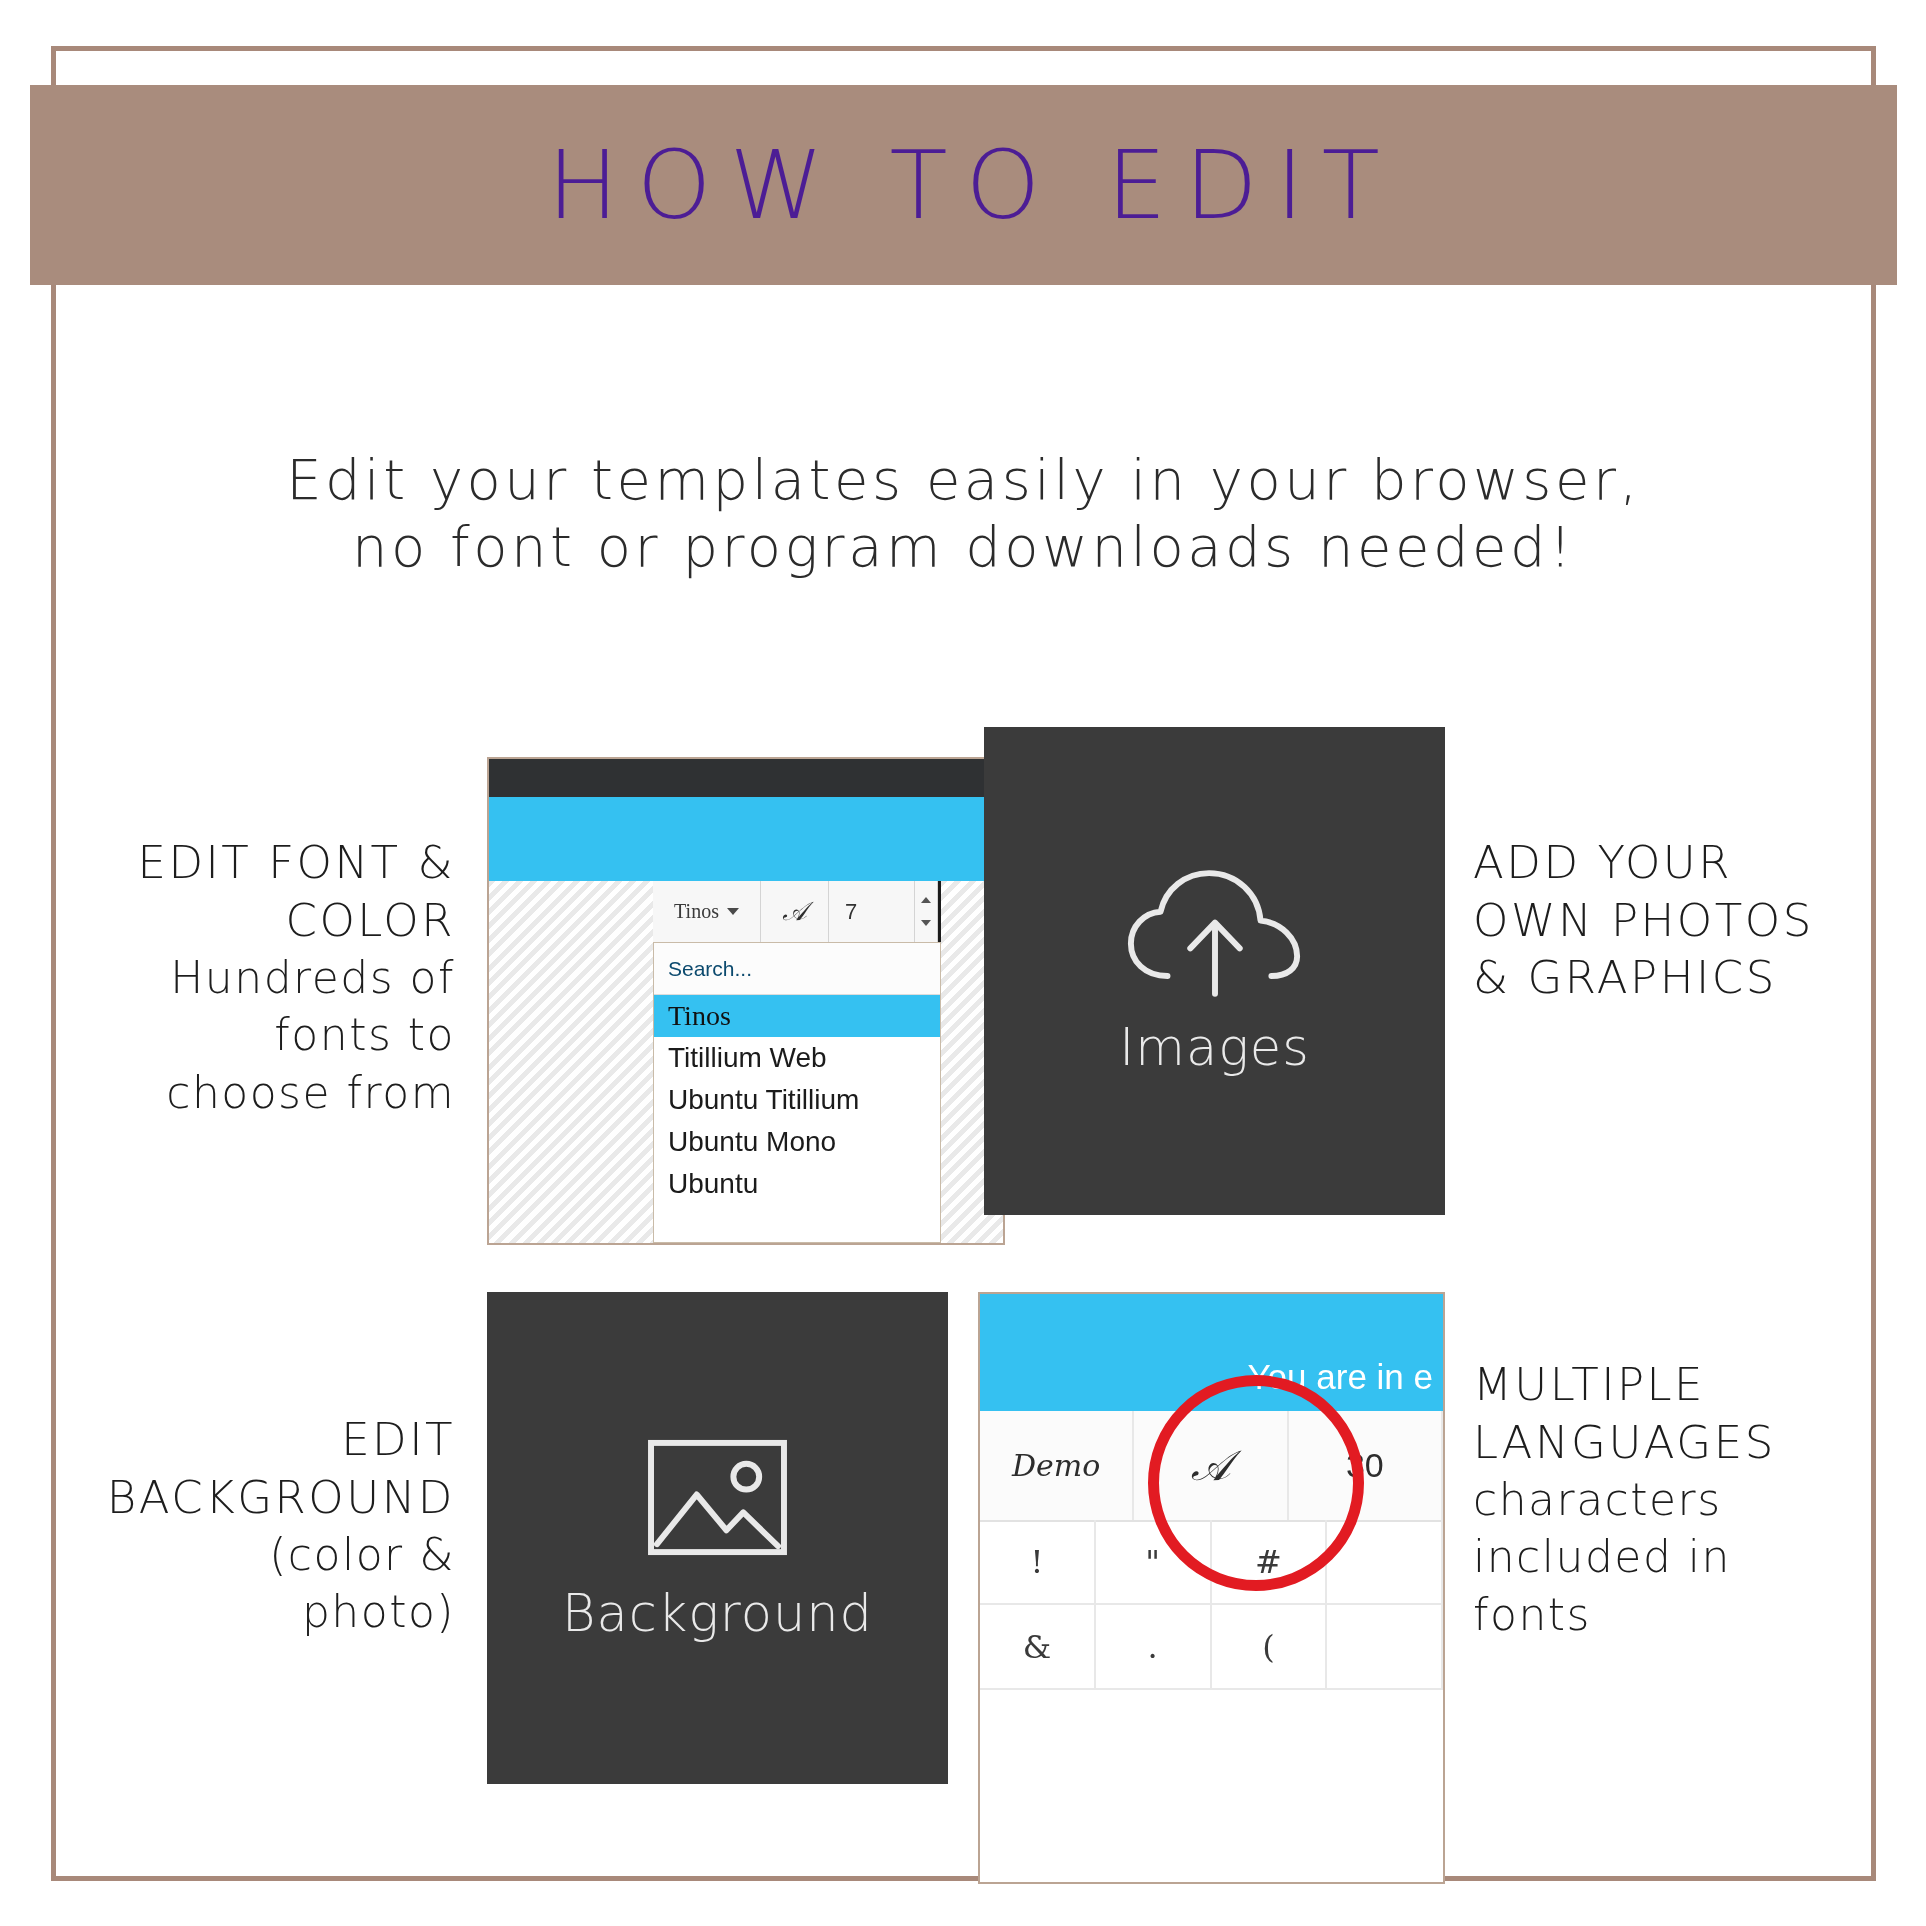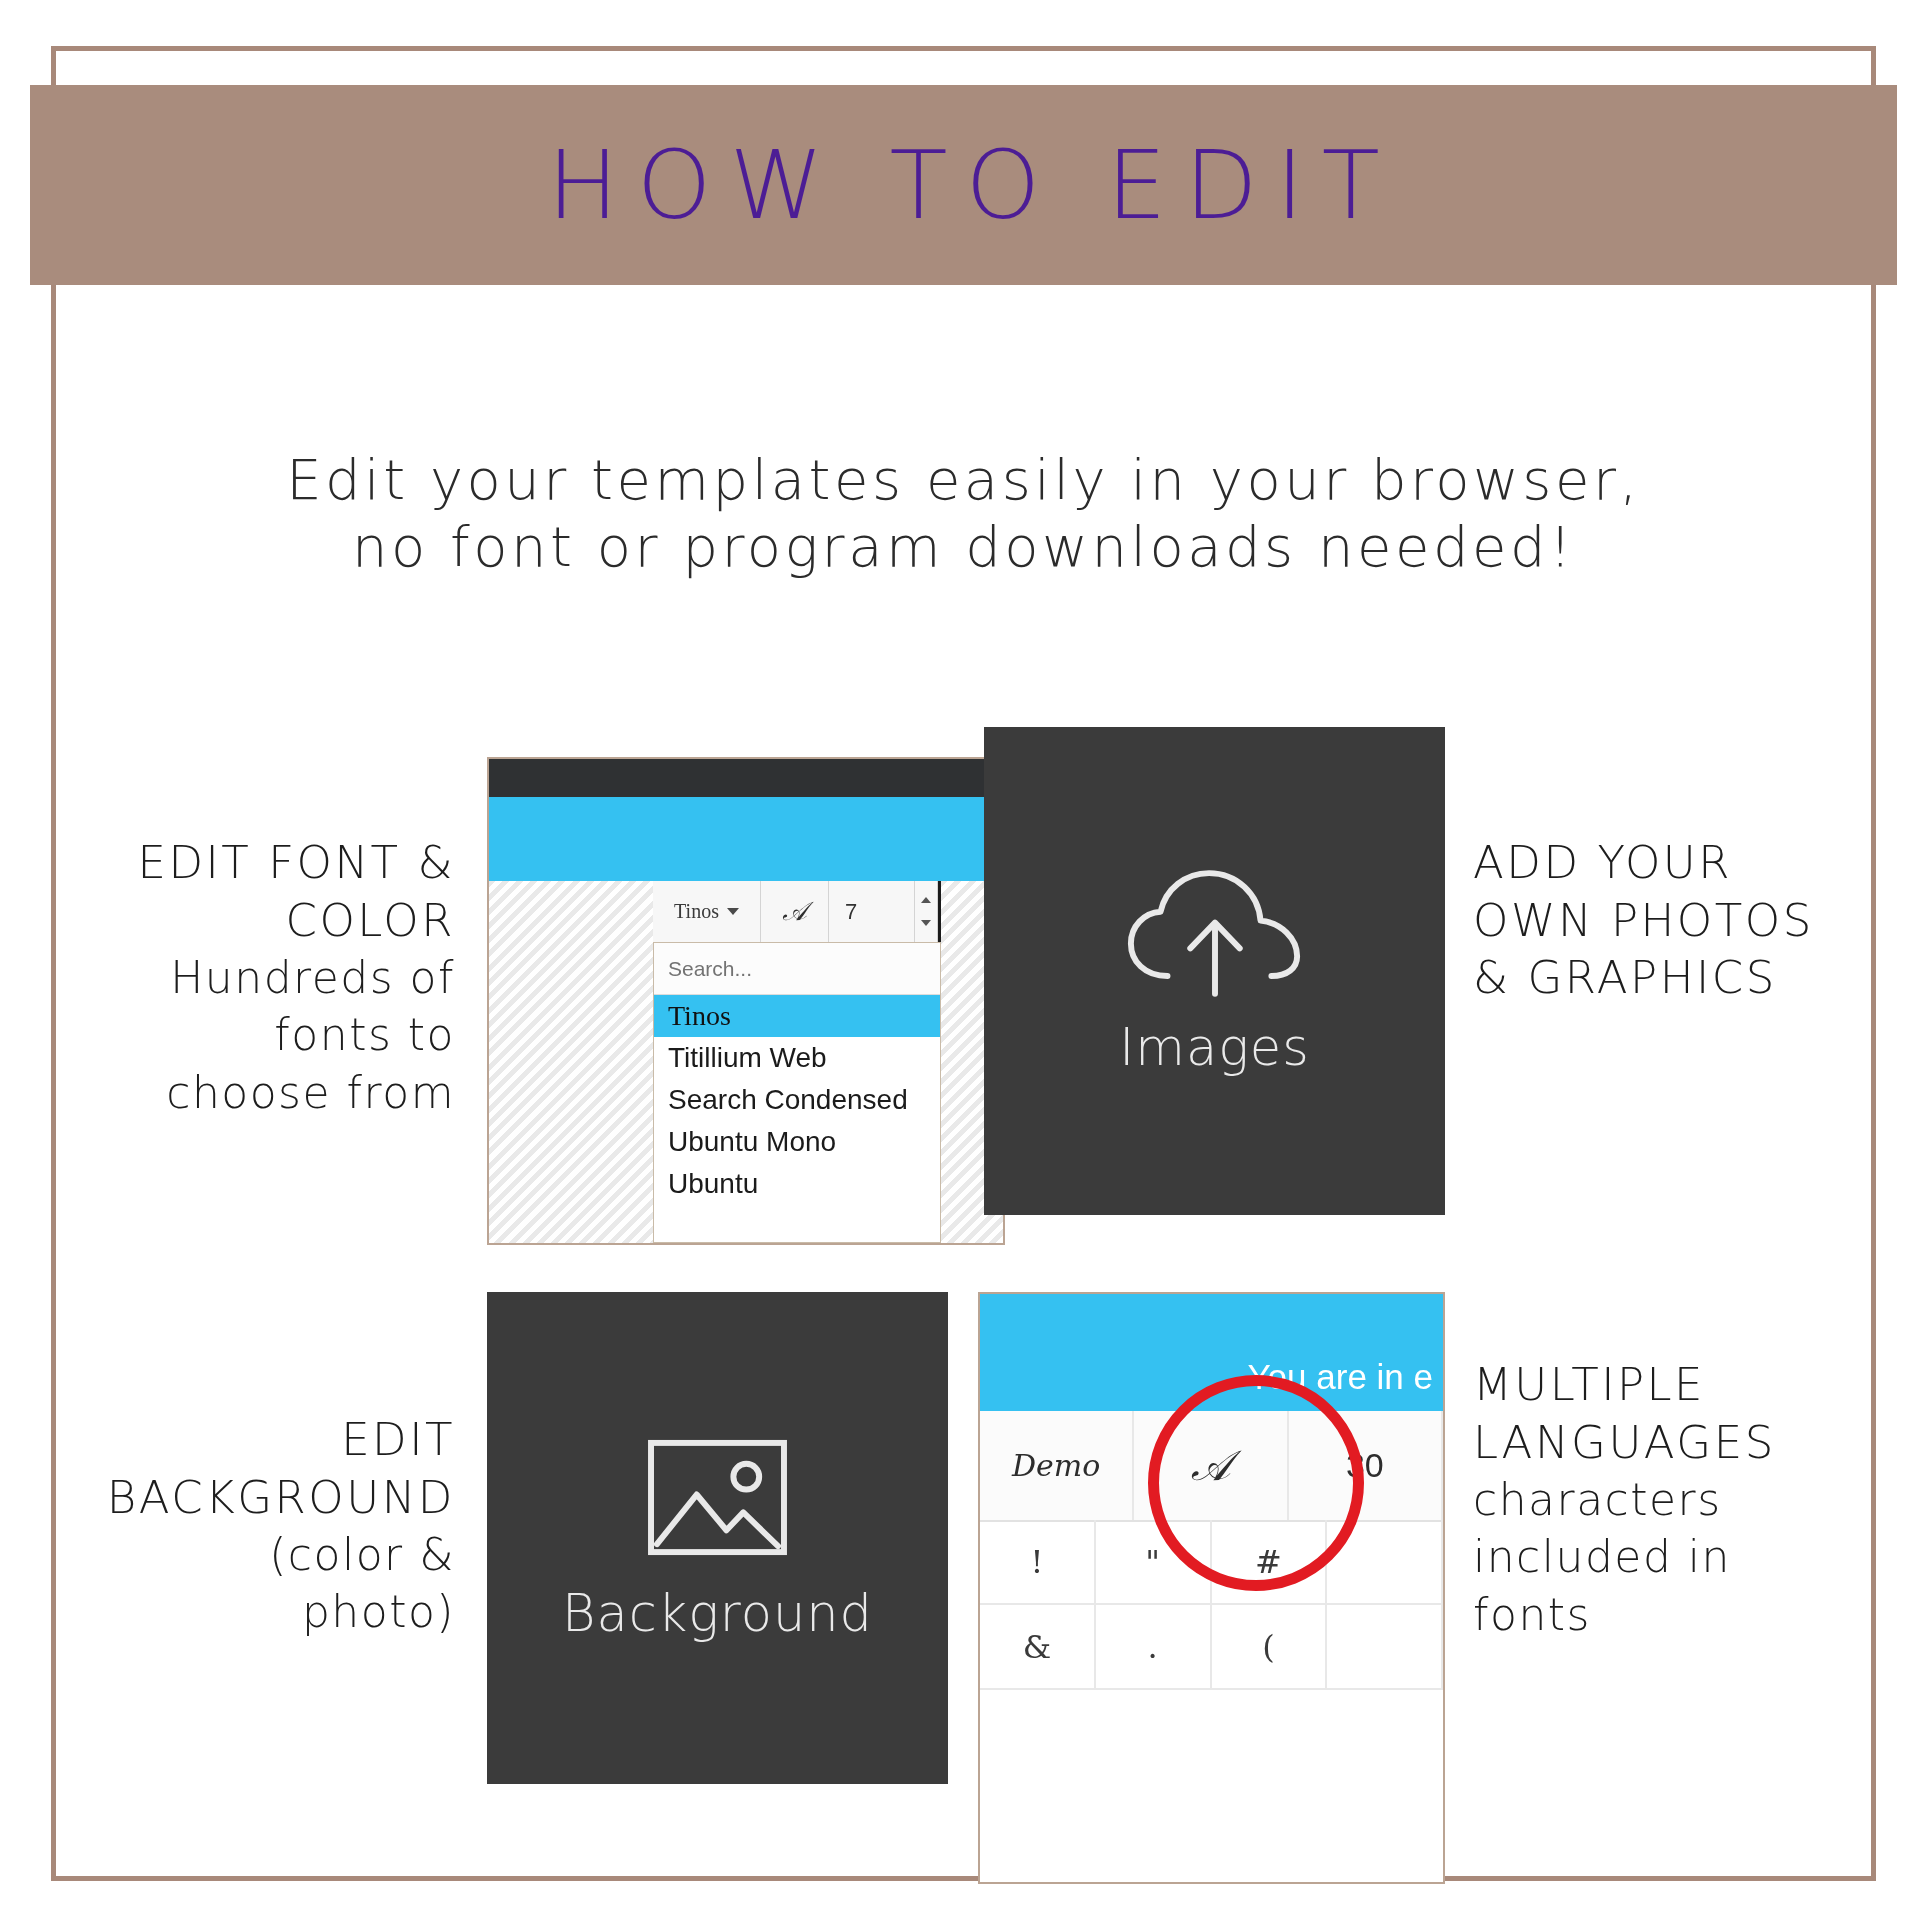--- a/index.html
+++ b/index.html
@@ -179,21 +179,21 @@
   .cf-black { flex: 1; background: #1b1b1b; }
 
   .cf-dropdown {
     position: absolute; left: 164px; top: 183px; width: 288px; bottom: 0;
     background: #ffffff; border: 1px solid #c9bba8;
     box-sizing: border-box;
   }
   .cf-search {
     height: 51px; border-bottom: 1px solid #dcdcdc;
     display: flex; align-items: center; padding-left: 14px;
-    color: #737373; font-size: 21px; background: #fcfcfc;
+    color: #0c4a6e; font-size: 21px; background: #fcfcfc;
   }
   .cf-item {
     height: 42px; display: flex; align-items: center; padding-left: 14px;
     font-size: 28px; color: #1b1b1b;
   }
   .cf-item.sel { background: #35c1f1; color: #111; font-family: "Liberation Serif", serif; }
   .cf-item.serif { font-family: Liberation Sans, sans-serif; }
 
   
   .card-images {
@@ -348,21 +348,21 @@
       </div>
       <div class="cf-black"></div>
     </div>
 
     <div class="cf-dropdown">
       <div class="cf-search">
         <span>Search...</span>
       </div>
       <div class="cf-item sel">Tinos</div>
       <div class="cf-item serif">Titillium Web</div>
-      <div class="cf-item serif">Search Condensed</div>
+      <div class="cf-item serif">Ubuntu Titillium</div>
       <div class="cf-item serif">Ubuntu  Mono</div>
       <div class="cf-item serif">Ubuntu</div>
     </div>
   </div>
 
   <div class="card-images">
     <span>
       <svg width="188" height="139" viewBox="0 0 190 140" fill="none" xmlns="http://www.w3.org/2000/svg">
         <path d="M47 112 C24 112 10 97 10 79 C10 62 23 48 40 47 C45 24 65 8 89 8 C117 8 139 29 141 56 C162 58 178 74 178 92 C178 104 168 112 152 112" stroke="#e9e9e9" stroke-width="6" stroke-linecap="round" stroke-linejoin="round"></path>
         <path d="M95 130 L95 60" stroke="#e9e9e9" stroke-width="6" stroke-linecap="round"></path>

